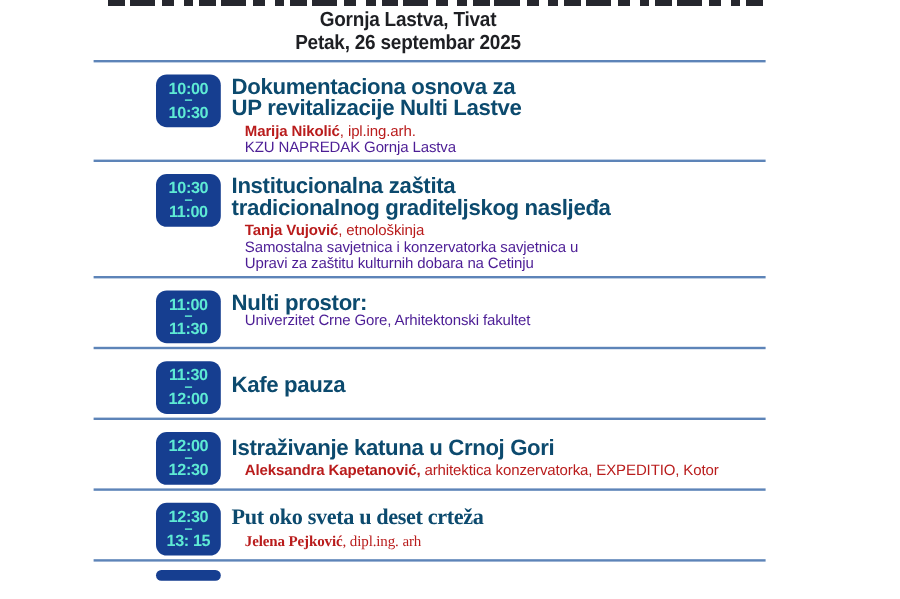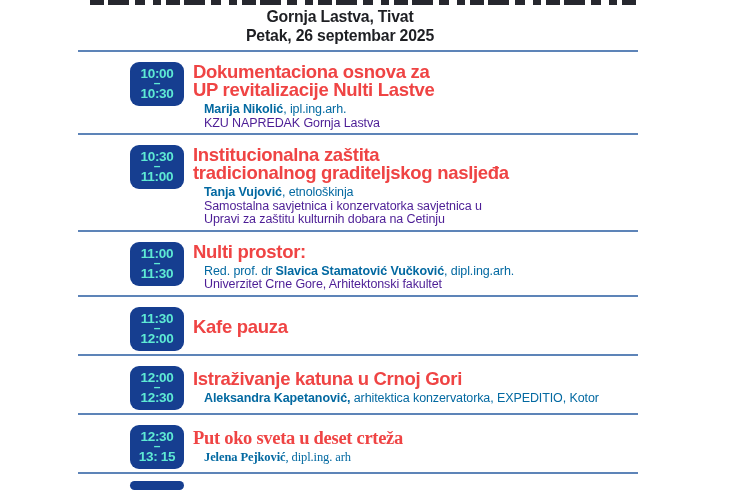--- a/index.html
+++ b/index.html
@@ -74,29 +74,29 @@
     font-size: 12px;
   }
   .content {
     margin-left: 9px;
     padding-top: 1px;
   }
   .title {
     font-size: 18.5px;
     line-height: 18px;
     font-weight: bold;
-    color: #ef4444;
+    color: #0c4a6e;
     letter-spacing: -0.3px;
   }
   .meta {
     margin-left: 11px;
     margin-top: 4px;
     font-size: 12.5px;
     line-height: 13.5px;
-    color: #0369a1;
+    color: #b91c1c;
     letter-spacing: -0.1px;
   }
   .meta .b { font-weight: bold; }
   .detail {
     margin-left: 11px;
     font-size: 12.5px;
     line-height: 13.5px;
     color: #4c1d95;
     letter-spacing: -0.1px;
   }
@@ -161,21 +161,20 @@
     <div class="item">
       <div class="badge">
         <span>11:00</span>
         <span class="dash">–</span>
         <span>11:30</span>
       </div>
       <div class="content">
         <div class="title">
           <div>Nulti prostor:</div>
         </div>
-        <div class="meta"><span>Red. prof. dr </span><span class="b">Slavica Stamatović Vučković</span><span>, dipl.ing.arh.</span></div>
         <div class="detail">Univerzitet Crne Gore, Arhitektonski fakultet</div>
       </div>
     </div>
     <div class="sep"></div>
 
     <div class="item">
       <div class="badge">
         <span>11:30</span>
         <span class="dash">–</span>
         <span>12:00</span>

